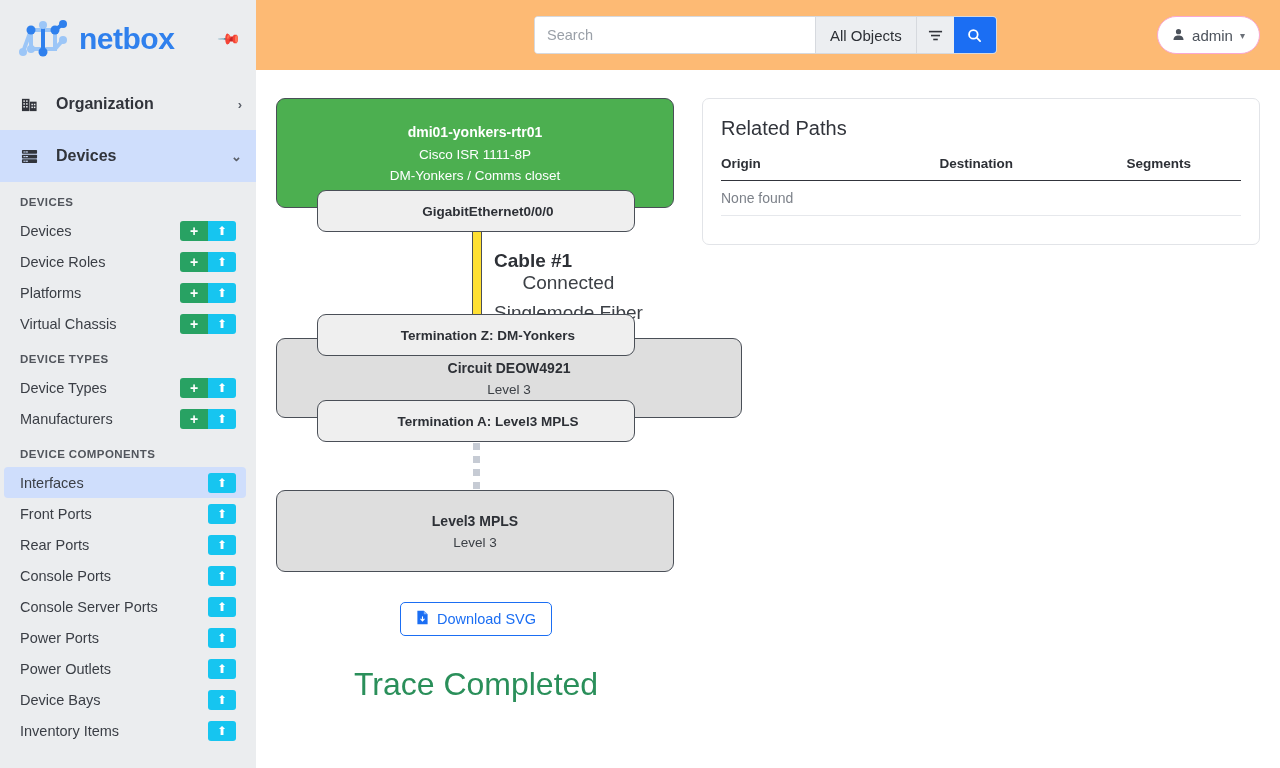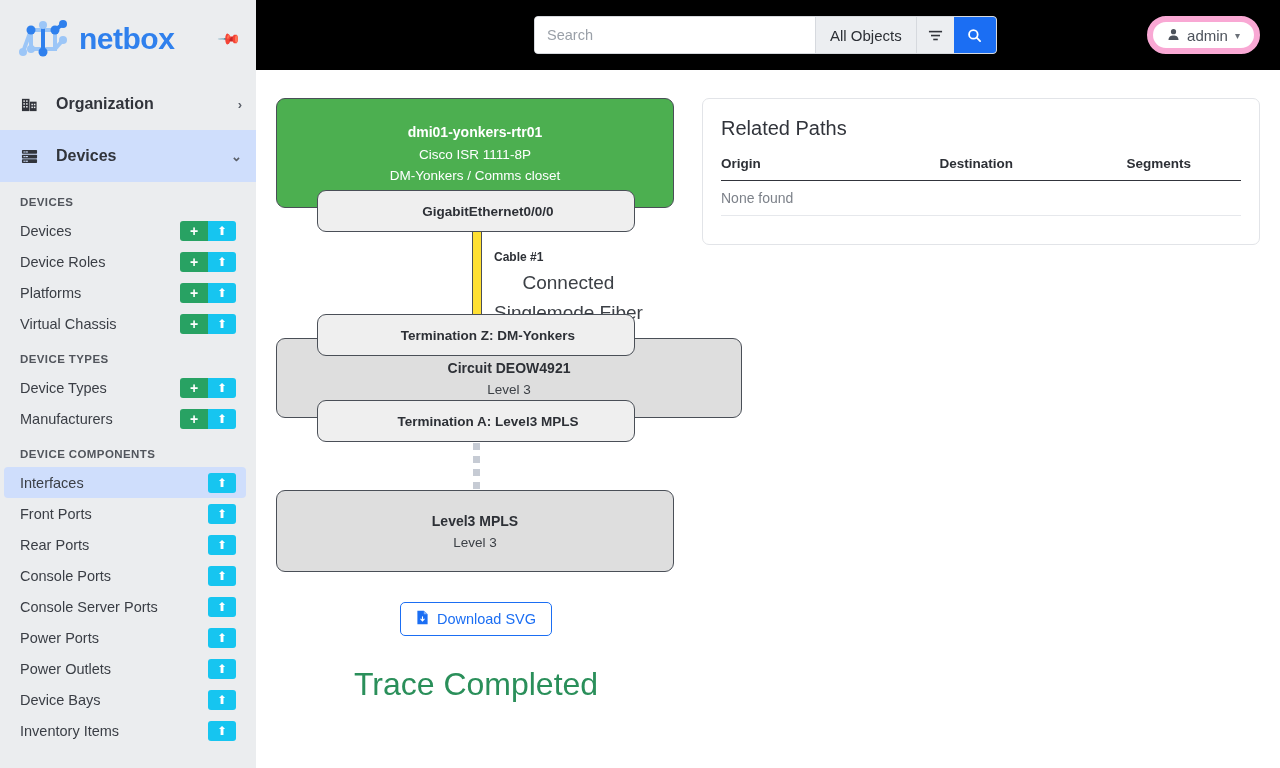--- a/index.html
+++ b/index.html
@@ -65,21 +65,21 @@
   }
   .mini-btn.add { background: #28a263; border-radius: 3px 0 0 3px; font-size: 14px; font-weight: 700; }
   .mini-btn.imp { background: #16c5f0; border-radius: 0 3px 3px 0; }
   .mini-btn.imp.solo { border-radius: 3px; }
 
   
   .main { flex: 1 1 auto; height: 768px; background: #fff; overflow: hidden; position: relative; }
 
   .topbar {
     height: 70px; display: flex; align-items: center;
-    padding: 0 20px; background: #000000;
+    padding: 0 20px; background: #fdba74;
   }
   .search-wrap {
     display: flex; align-items: stretch; height: 38px;
     margin: 0 auto 0 258px;
     border: 1px solid #d6d9de; border-radius: 4px; overflow: hidden;
     background: #fff;
   }
   .search-input {
     width: 280px; border: none; outline: none; padding: 0 12px;
     font-size: 14.5px; color: #31343b; font-family: "Liberation Sans", sans-serif;
@@ -96,21 +96,21 @@
     background: #eceef1; color: #31343b; cursor: pointer;
     border-left: 1px solid #d6d9de;
   }
   .search-go {
     display: flex; align-items: center; justify-content: center; width: 42px;
     background: #1b6ef3; color: #fff; cursor: pointer;
   }
   .user-menu {
     margin-left: auto; display: flex; align-items: center; gap: 7px;
     height: 38px; padding: 0 14px;
-    border: 6px solid #f9a8d4; border-radius: 19px;
+    border: 1px solid #f9a8d4; border-radius: 19px;
     color: #4c525b; font-size: 15px; cursor: pointer; background: #fff;
   }
   .user-menu .caret { font-size: 10px; color: #6b7078; }
 
   .page-title {
     font-size: 31px; font-weight: 400; color: #31343b;
     padding: 8px 0 0 20px; letter-spacing: -0.2px;
   }
 
   .content { display: flex; padding: 28px 20px 0 20px; gap: 26px; }
@@ -145,21 +145,21 @@
   .node.provider .n-sub { font-size: 13.5px; color: #3c4046; }
 
   
   .cable-row { position: relative; height: 100px; }
   .cable-line {
     position: absolute; left: 196px; top: 0; width: 10px; height: 100px;
     background: #ffe033;
     border-left: 1.3px solid #4a4f57; border-right: 1.3px solid #4a4f57;
   }
   .cable-info { position: absolute; left: 218px; top: 18px; text-align: left; }
-  .cable-info .c-title { font-size: 12px; font-weight: 700; color: #2d3036; margin-bottom: 8px; }
+  .cable-info .c-title { font-size: 19px; font-weight: 700; color: #2d3036; }
   .cable-info .c-line { font-size: 19px; color: #3c4046; margin-bottom: 8px; text-align: center; }
 
   
   .dotted {
     height: 48px; display: flex; flex-direction: column;
     align-items: center; justify-content: center; gap: 6px;
   }
   .dotted span { display: block; width: 7px; height: 7px; background: #c6cbd4; }
 
   .dl-row { display: flex; justify-content: center; margin-top: 30px; }

